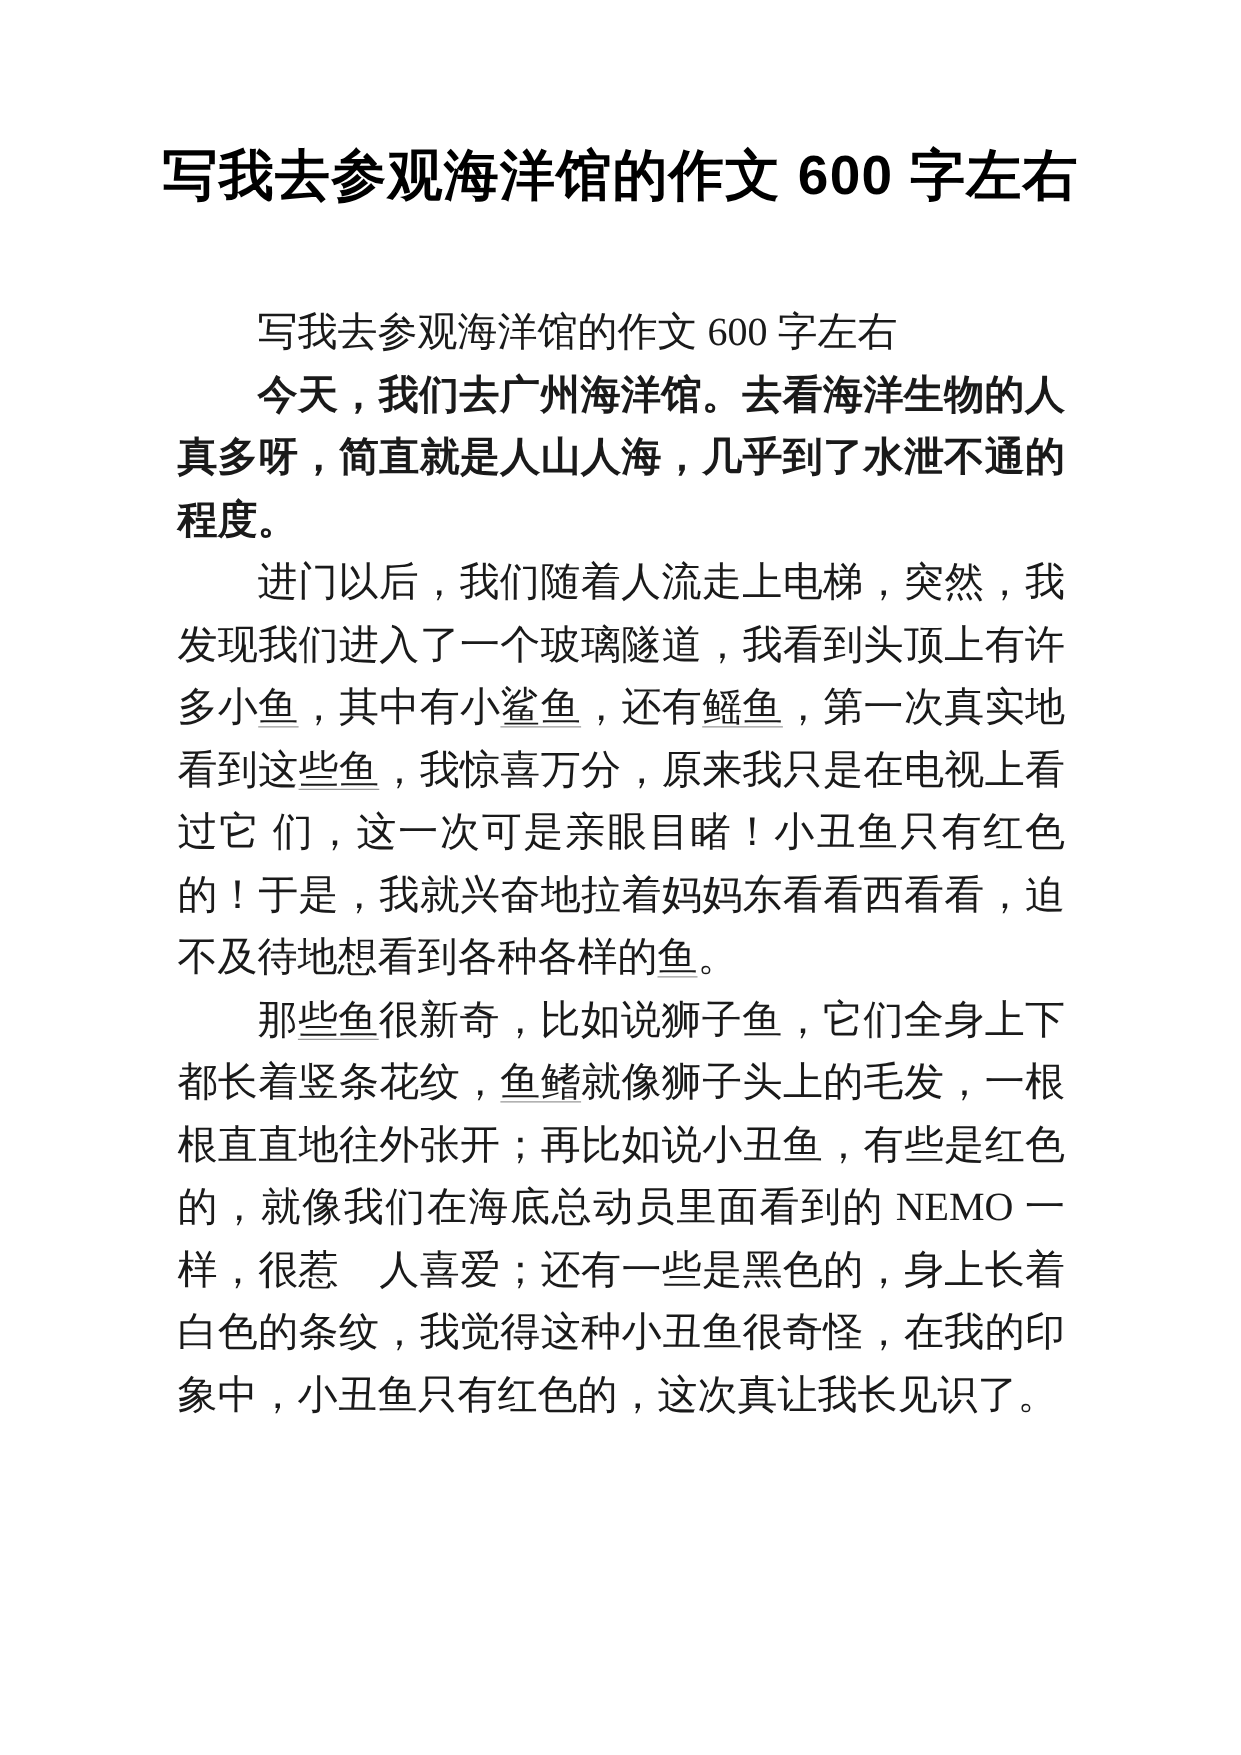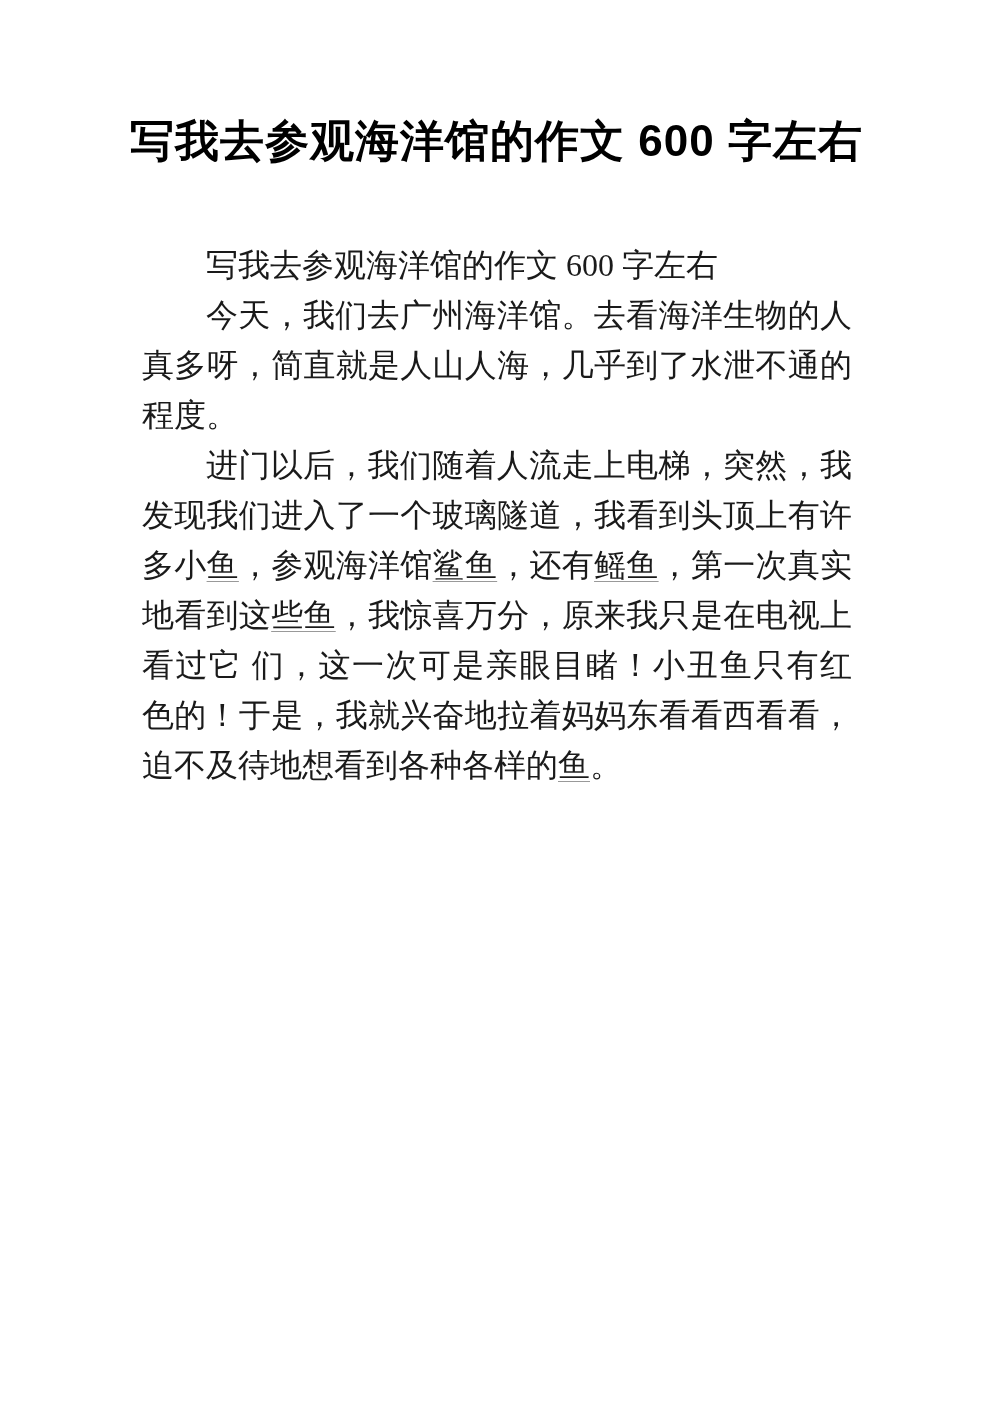--- a/index.html
+++ b/index.html
@@ -45,16 +45,17 @@
     text-underline-offset: 5px;
   }
 </style>
 </head>
 <body>
 
 <div class="page">
   <h1 class="doc-title">写我去参观海洋馆的作文 600 字左右</h1>
   <div class="essay-body" id="essay-body">
       <p style="text-indent: 2em;"><span>写我去参观海洋馆的作文 600 字左右</span></p>
-      <p style="text-indent: 2em;"><span>今天，我们去广州海洋馆。去看海洋生物的人真多呀，简直就是人山人海，几乎到了水泄不通的程度。</span></p>
-      <p style="text-indent: 2em;"><span>进门以后，我们随着人流走上电梯，突然，我发现我们进入了一个玻璃隧道，我看到头顶上有许多小</span><span class="u">鱼</span><span>，参观海洋馆</span><span class="u">鲨鱼</span><span>，还有</span><span class="u">鳐鱼</span><span>，第一次真实地看到这</span><span class="u">些鱼</span><span>，我惊喜万分，原来我只是在电视上看过它 们，这一次可是亲眼目睹！小丑鱼只有红色的！于是，我就兴奋地拉着妈妈东看看西看看，迫不及待地想看到各种各样的</span><span class="u">鱼</span><span>。</span></p>
+      <p style="text-indent: 2em; font-weight: bold;"><span>今天，我们去广州海洋馆。去看海洋生物的人真多呀，简直就是人山人海，几乎到了水泄不通的程度。</span></p>
+      <p style="text-indent: 2em;"><span>进门以后，我们随着人流走上电梯，突然，我发现我们进入了一个玻璃隧道，我看到头顶上有许多小</span><span class="u">鱼</span><span>，其中有小</span><span class="u">鲨鱼</span><span>，还有</span><span class="u">鳐鱼</span><span>，第一次真实地看到这</span><span class="u">些鱼</span><span>，我惊喜万分，原来我只是在电视上看过它 们，这一次可是亲眼目睹！小丑鱼只有红色的！于是，我就兴奋地拉着妈妈东看看西看看，迫不及待地想看到各种各样的</span><span class="u">鱼</span><span>。</span></p>
+      <p style="text-indent: 2em;"><span>那</span><span class="u">些鱼</span><span>很新奇，比如说狮子鱼，它们全身上下都长着竖条花纹，</span><span class="u">鱼鳍</span><span>就像狮子头上的毛发，一根根直直地往外张开；再比如说小丑鱼，有些是红色的，就像我们在海底总动员里面看到的 NEMO 一样，很惹　人喜爱；还有一些是黑色的，身上长着白色的条纹，我觉得这种小丑鱼很奇怪，在我的印象中，小丑鱼只有红色的，这次真让我长见识了。</span></p>
     </div>
 </div>
 
 </body></html>

